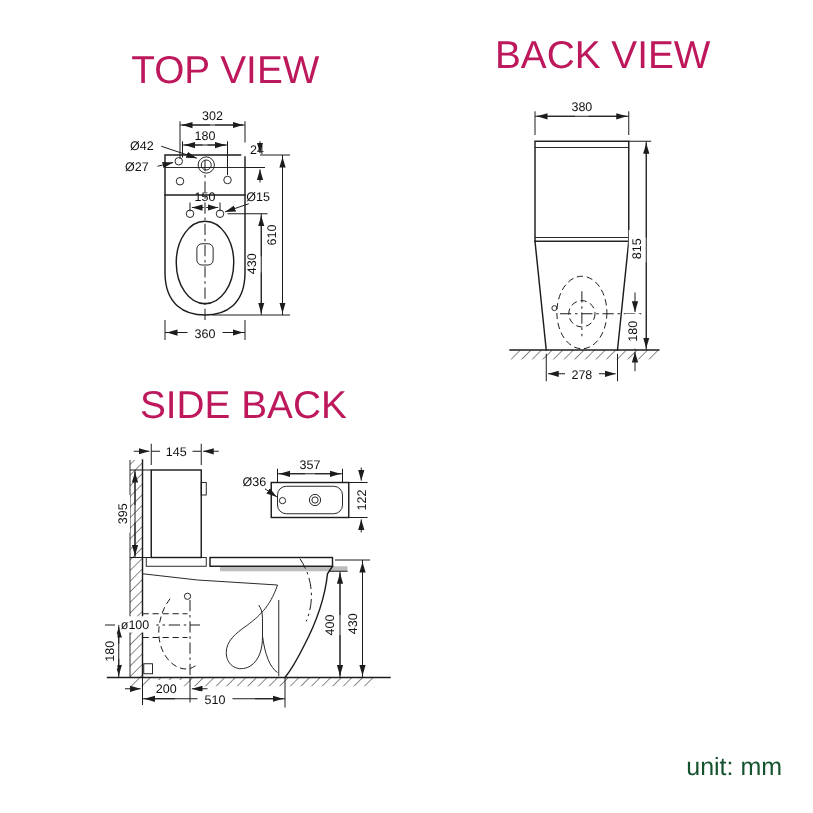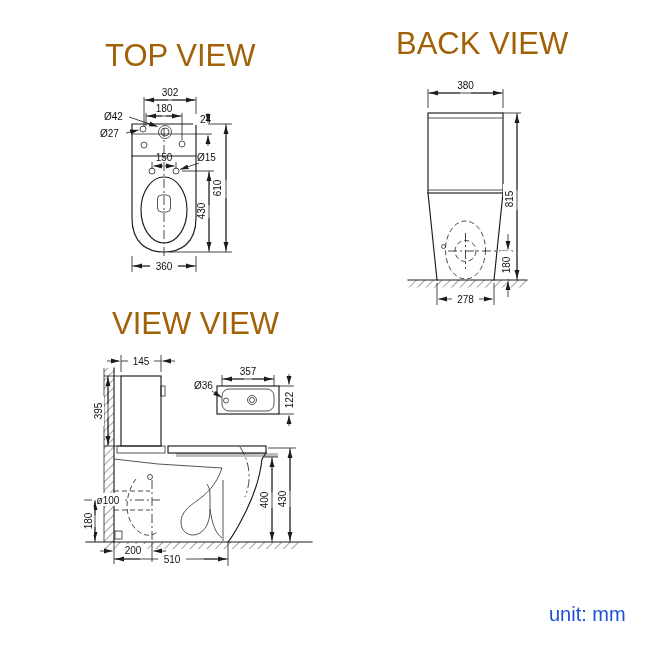--- a/index.html
+++ b/index.html
@@ -1,44 +1,44 @@
 <!DOCTYPE html>
 <html><head>
 <meta charset="utf-8">
 <style>
   html,body{margin:0;padding:0;}
   body{
     width:650px;height:650px;background:#ffffff;position:relative;overflow:hidden;
     font-family:"Liberation Sans", sans-serif;
   }
   .view-title{
-    position:absolute;color:#a16207;font-size:31px;font-weight:400;
+    position:absolute;color:#be185d;font-size:31px;font-weight:400;
     letter-spacing:0px;white-space:nowrap;
   }
   .unit-label{
-    position:absolute;color:#1d4ed8;font-size:20px;font-weight:400;white-space:nowrap;
+    position:absolute;color:#14532d;font-size:20px;font-weight:400;white-space:nowrap;
   }
   svg{position:absolute;left:0;top:0;}
   svg text{
     font-family:"Liberation Sans", sans-serif;
     font-size:10px;fill:#111;
   }
   .ol{stroke:#1c1c1c;stroke-width:1.15;fill:none;stroke-linecap:square;}
   .thin{stroke:#1c1c1c;stroke-width:0.75;fill:none;}
   .dim{stroke:#1c1c1c;stroke-width:0.8;fill:none;}
   .dash{stroke:#1c1c1c;stroke-width:0.8;fill:none;stroke-dasharray:5,3;}
   .cline{stroke:#1c1c1c;stroke-width:0.8;fill:none;stroke-dasharray:9,3,2,3;}
   .bg{fill:#ffffff;}
 </style>
 </head>
 <body>
 
 <div class="view-title" style="left:105px;top:38px;">TOP VIEW</div>
 <div class="view-title" style="left:396px;top:26px;">BACK VIEW</div>
-<div class="view-title" style="left:112px;top:306px;">VIEW VIEW</div>
+<div class="view-title" style="left:112px;top:306px;">SIDE BACK</div>
 <div class="unit-label" style="left:549px;top:603px;">unit: mm</div>
 
 <svg width="650" height="650" viewBox="0 0 650 650">
   <defs>
     <marker id="arr" markerWidth="10" markerHeight="8" refX="8.5" refY="3.5" orient="auto" markerUnits="userSpaceOnUse">
       <path d="M0,1 L8.5,3.5 L0,6 Z" fill="#1c1c1c"></path>
     </marker>
     <pattern id="hatch" width="6" height="6" patternUnits="userSpaceOnUse" patternTransform="rotate(45)">
       <line x1="0" y1="0" x2="0" y2="6" stroke="#555" stroke-width="1.1"></line>
     </pattern>

